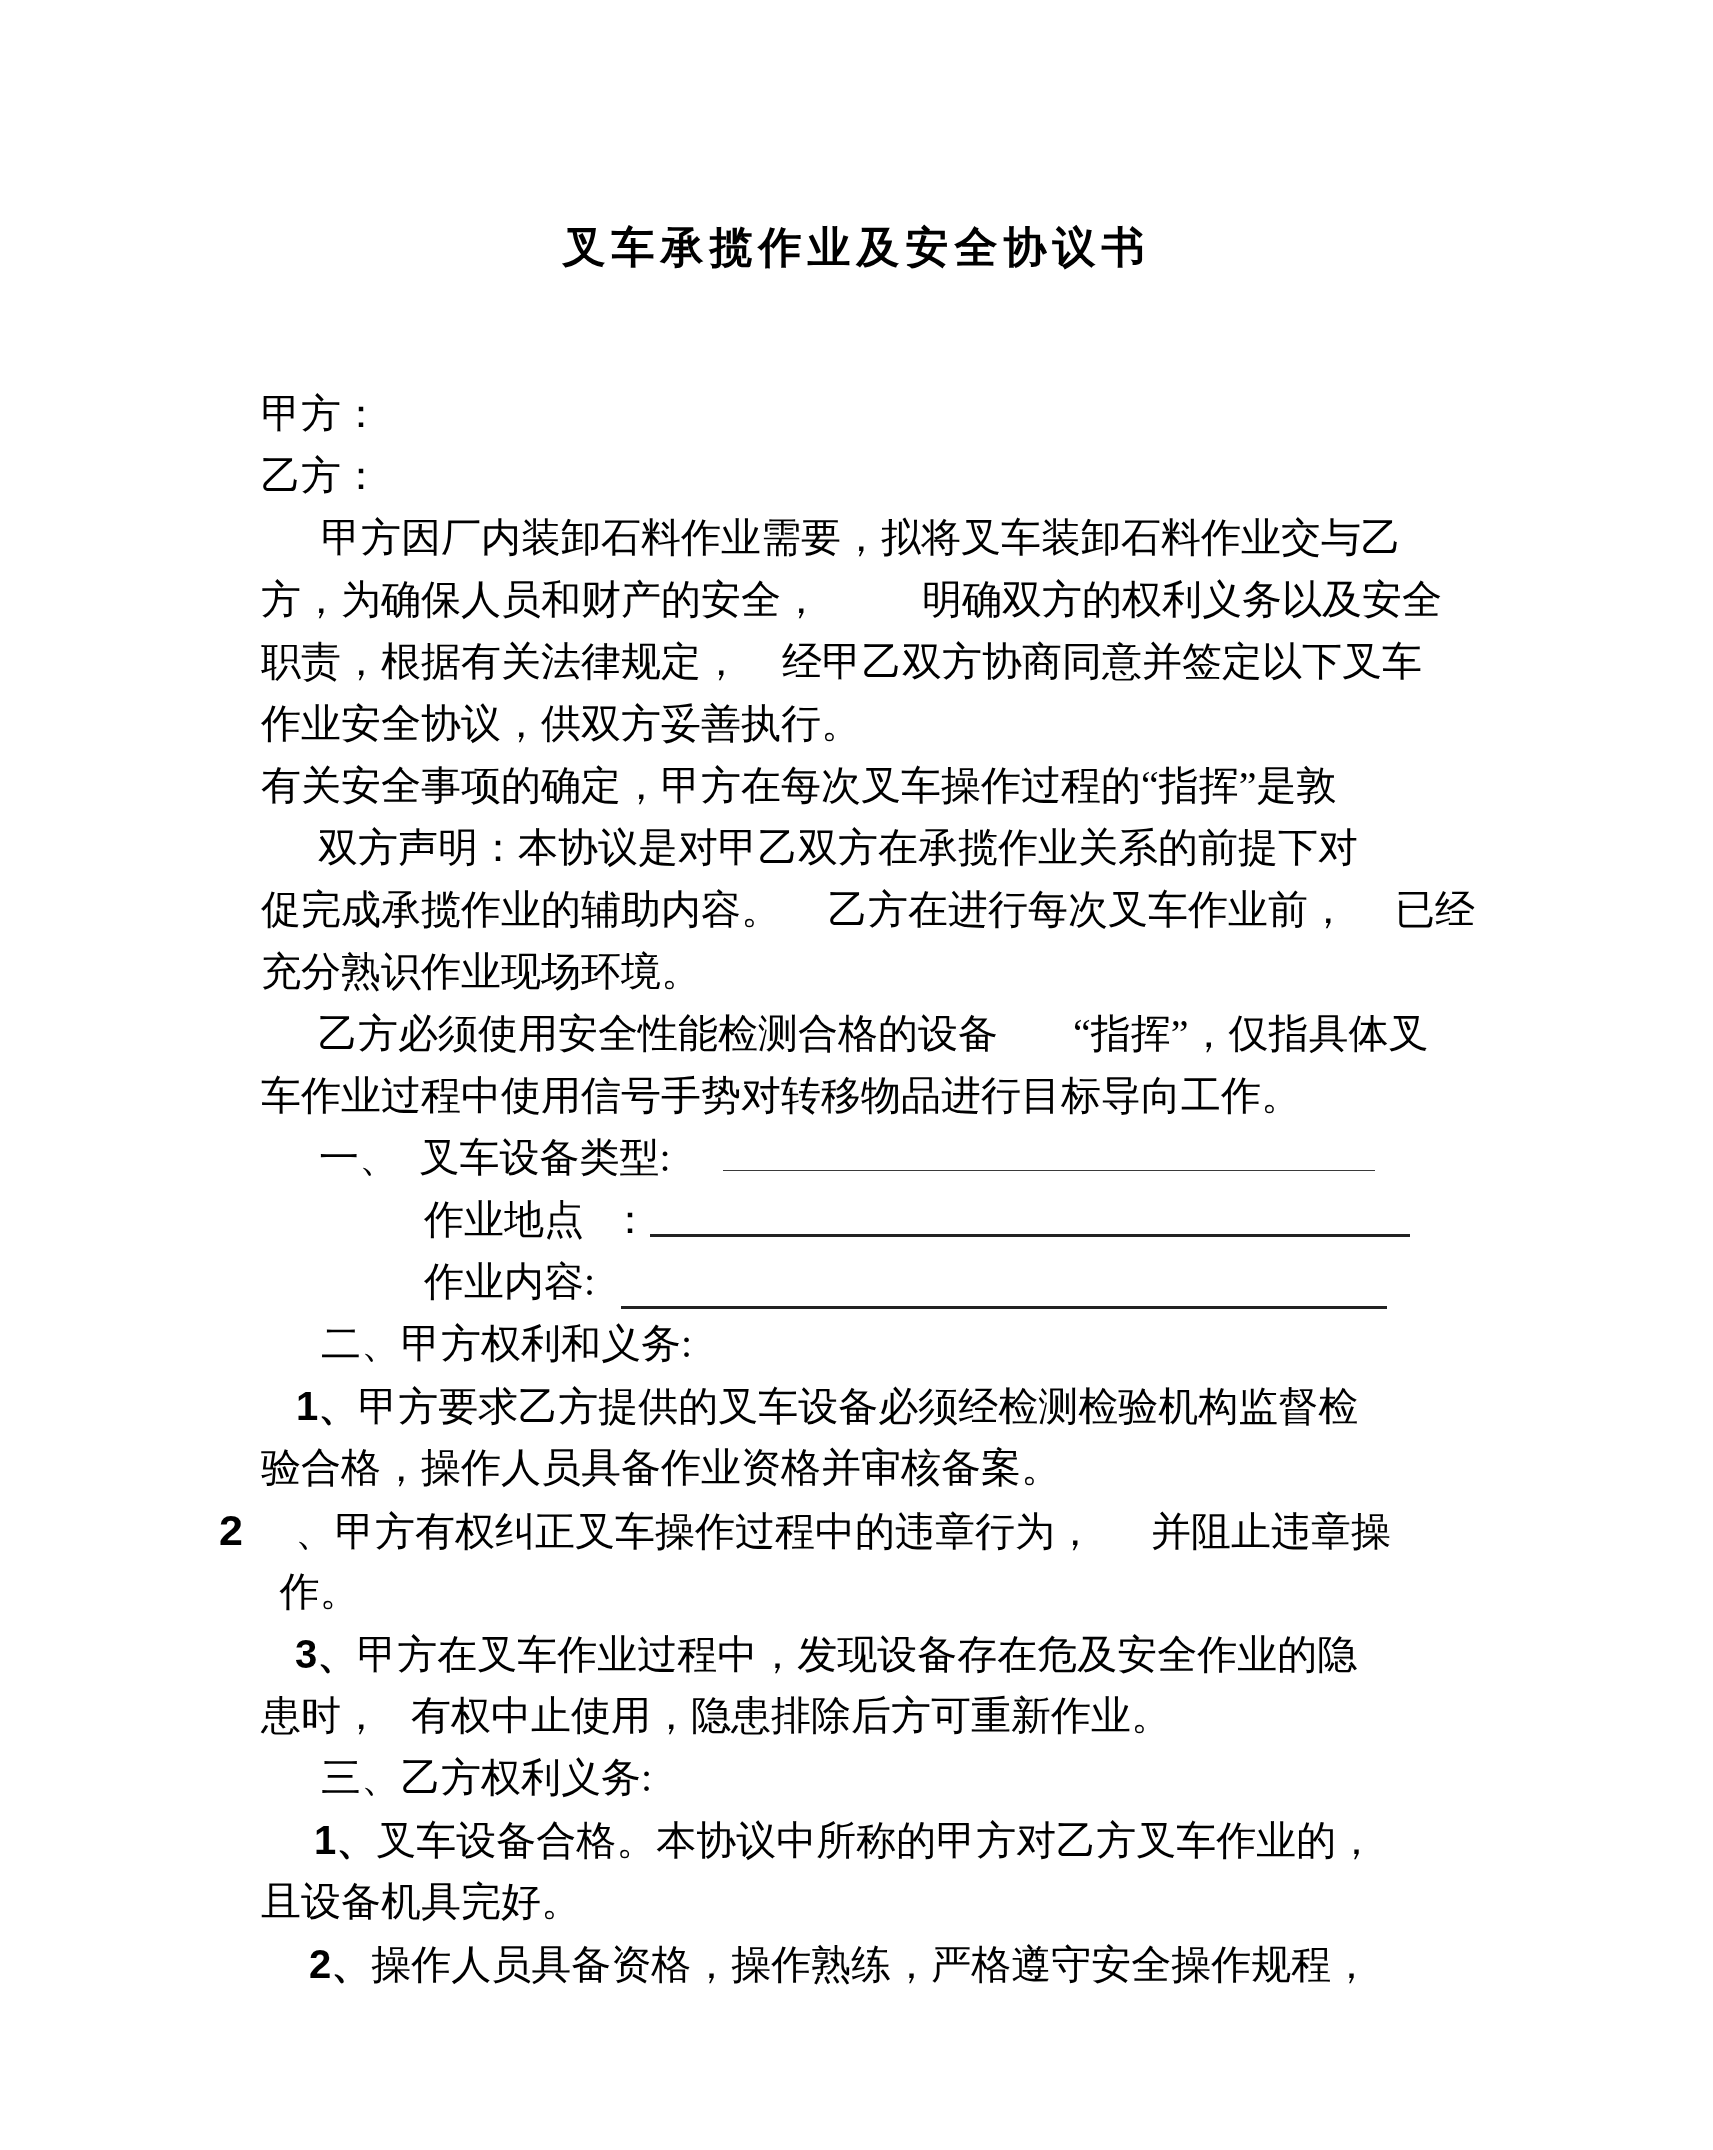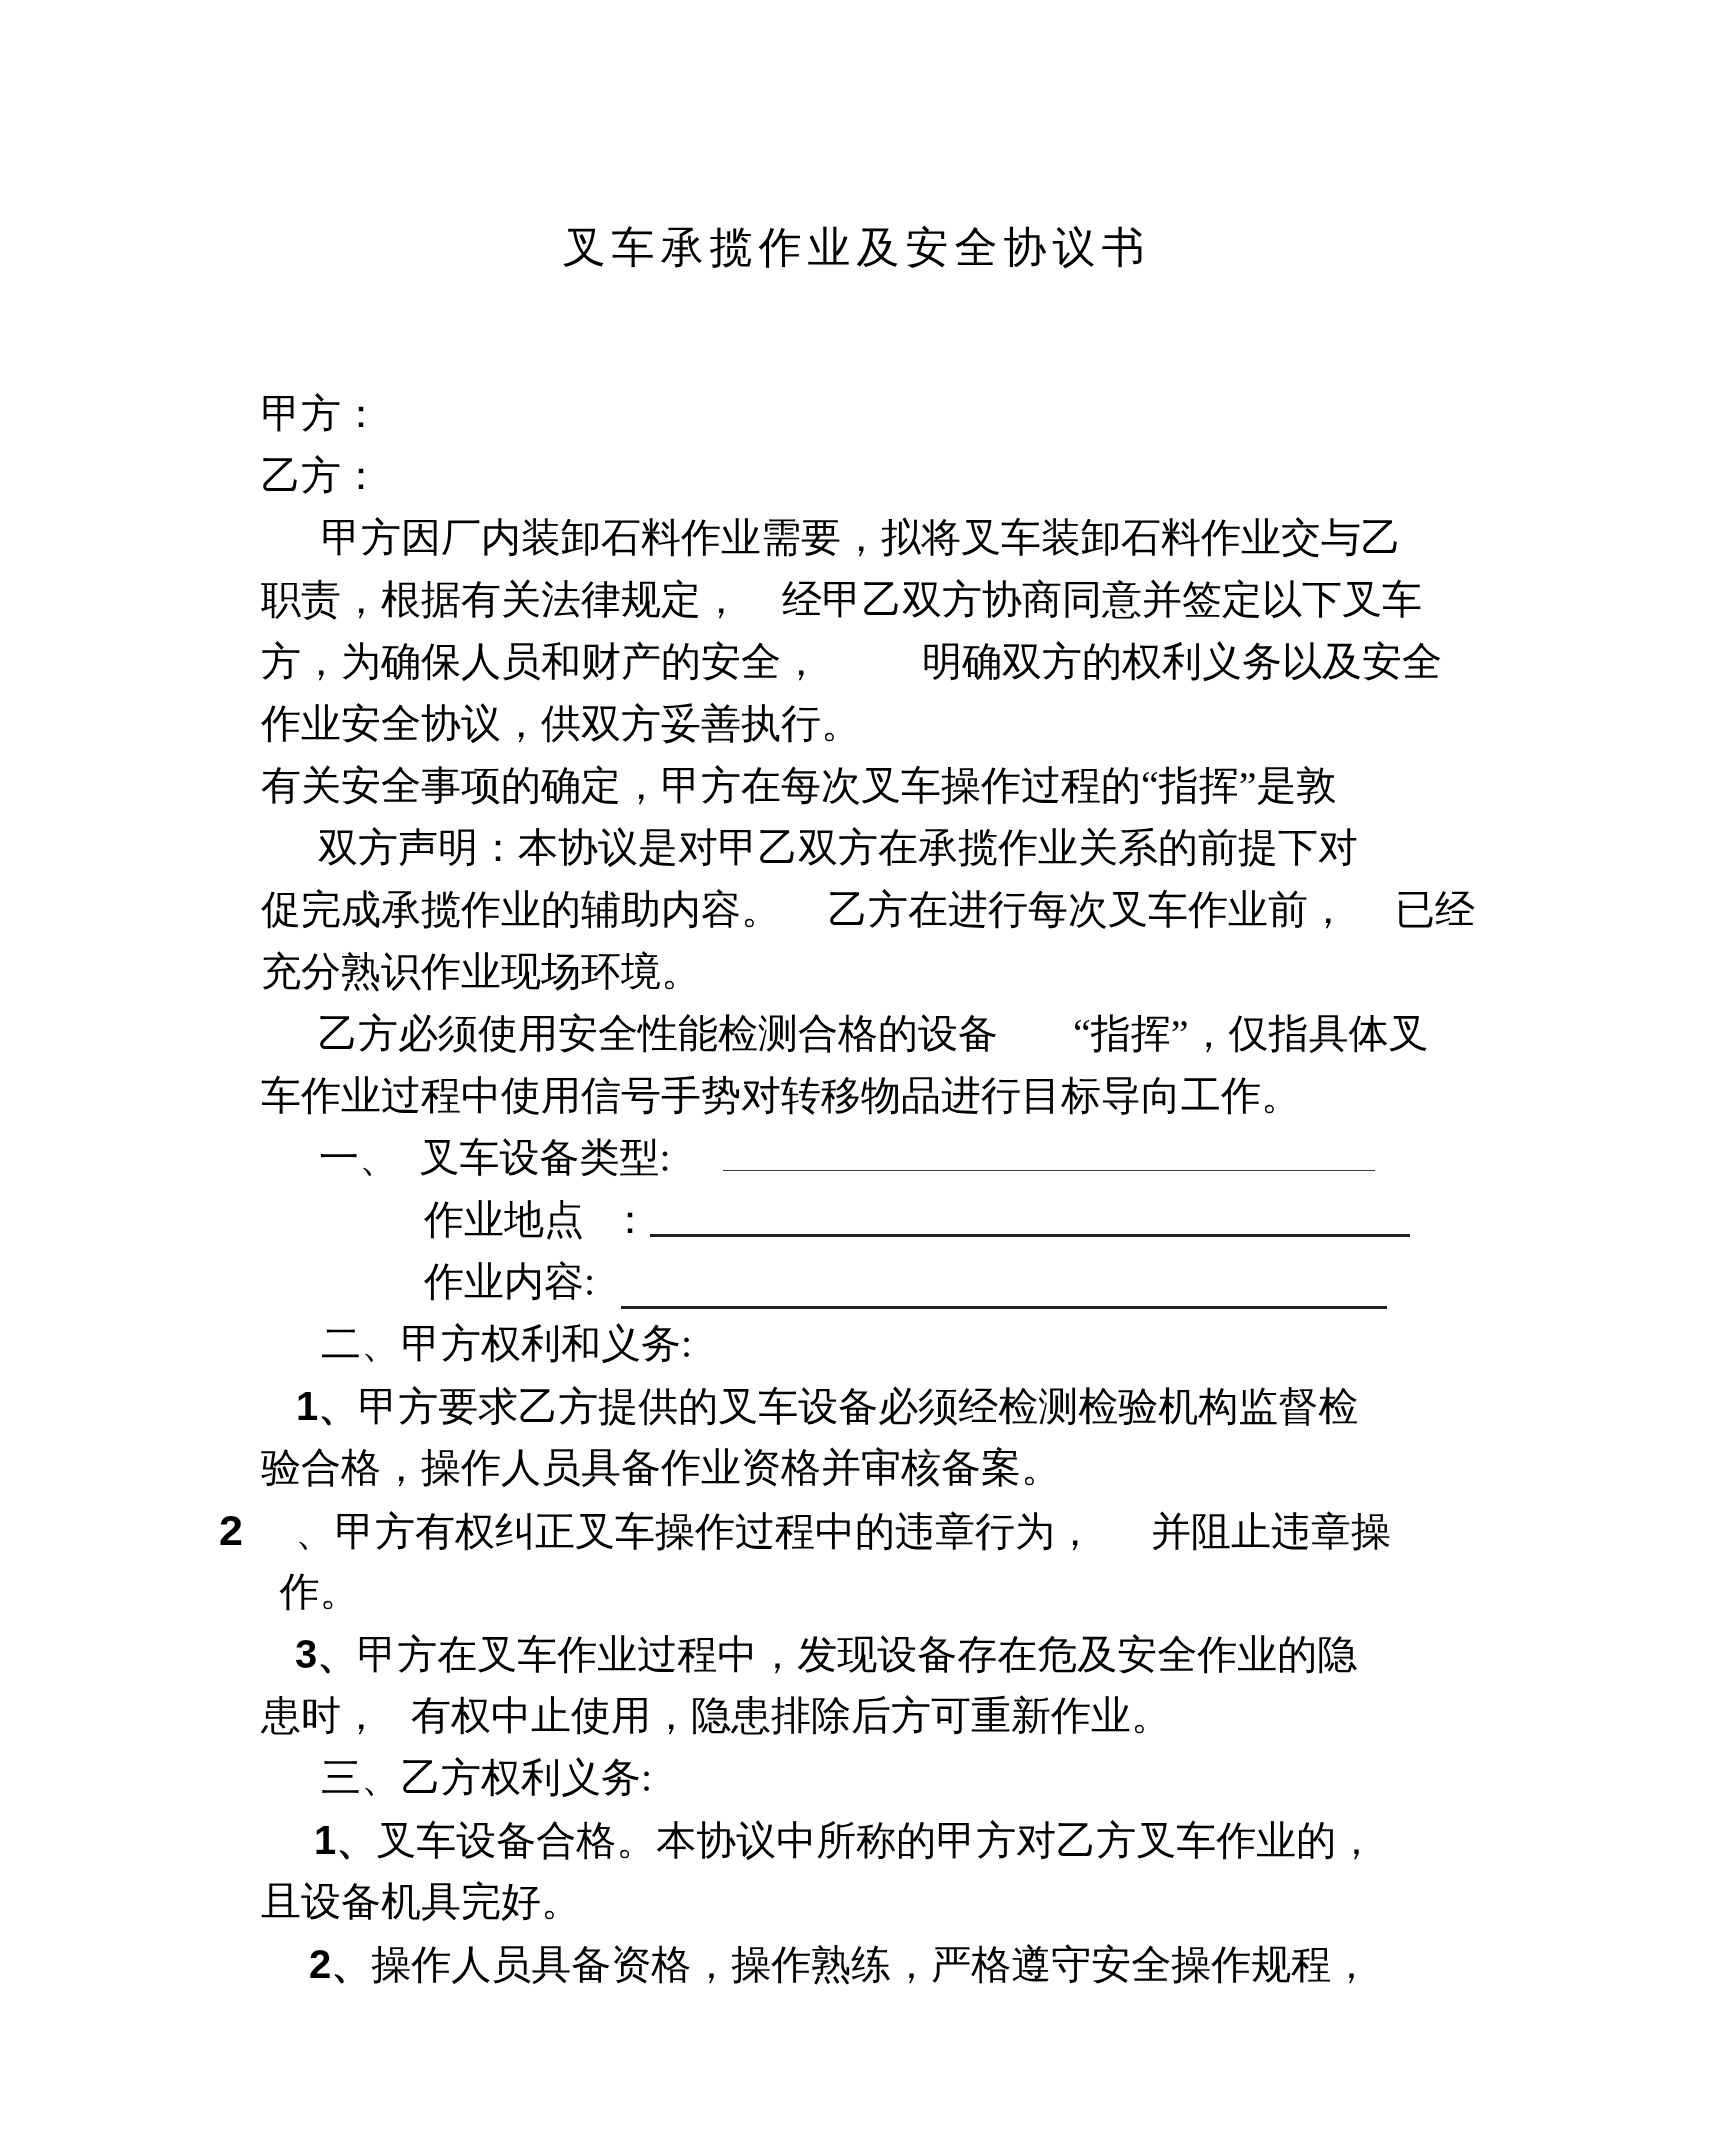--- a/index.html
+++ b/index.html
@@ -2,21 +2,21 @@
 <html style="font-size:6.9px"><head>
 <meta charset="utf-8">
 <style>
   html,body{margin:0;padding:0;background:#ffffff;}
   .page{
     position:relative;width:1713px;height:2425px;background:#ffffff;
     font-family:"Liberation Serif","DejaVu Serif",serif;color:#000000;overflow:hidden;
   }
   .doc-title{
     position:absolute;top:220px;left:0;width:100%;text-align:center;
-    font-size:43px;font-weight:normal;letter-spacing:6px;line-height:56px;
+    font-size:43px;font-weight:bold;letter-spacing:6px;line-height:56px;
   }
   .content{
     position:absolute;left:261px;top:383px;width:1333px;
     font-size:40px;line-height:62px;white-space:nowrap;
   }
   .row{height:62px;}
   .sp{display:inline-block;height:0.4px;}
   .num{font-family:"Liberation Sans","DejaVu Sans",sans-serif;font-weight:bold;}
   .margin-num{margin-left:-42px;}
   .blank{display:inline-block;height:25px;border-bottom:1.7px solid #3a3a3a;position:relative;}
@@ -30,23 +30,23 @@
   <div class="doc-title">叉车承揽作业及安全协议书</div>
 
   <div class="content">
 
     <div class="row"><span>甲方：</span></div>
 
     <div class="row"><span>乙方：</span></div>
 
     <div class="row"><span class="sp" style="width:60px"></span><span>甲方因厂内装卸石料作业需要，拟将叉车装卸石料作业交与乙</span></div>
 
+    <div class="row"><span>方，为确保人员和财产的安全，</span><span class="sp" style="width:101px"></span><span>明确双方的权利义务以及安全</span></div>
+
     <div class="row"><span>职责，根据有关法律规定，</span><span class="sp" style="width:41px"></span><span>经甲乙双方协商同意并签定以下叉车</span></div>
-
-    <div class="row"><span>方，为确保人员和财产的安全，</span><span class="sp" style="width:101px"></span><span>明确双方的权利义务以及安全</span></div>
 
     <div class="row"><span>作业安全协议，供双方妥善执行。</span></div>
 
     <div class="row"><span>有关安全事项的确定，甲方在每次叉车操作过程的“指挥”是敦</span></div>
 
     <div class="row"><span class="sp" style="width:57px"></span><span>双方声明：本协议是对甲乙双方在承揽作业关系的前提下对</span></div>
 
     <div class="row"><span>促完成承揽作业的辅助内容。</span><span class="sp" style="width:47px"></span><span>乙方在进行每次叉车作业前，</span><span class="sp" style="width:47px"></span><span>已经</span></div>
 
     <div class="row"><span>充分熟识作业现场环境。</span></div>

